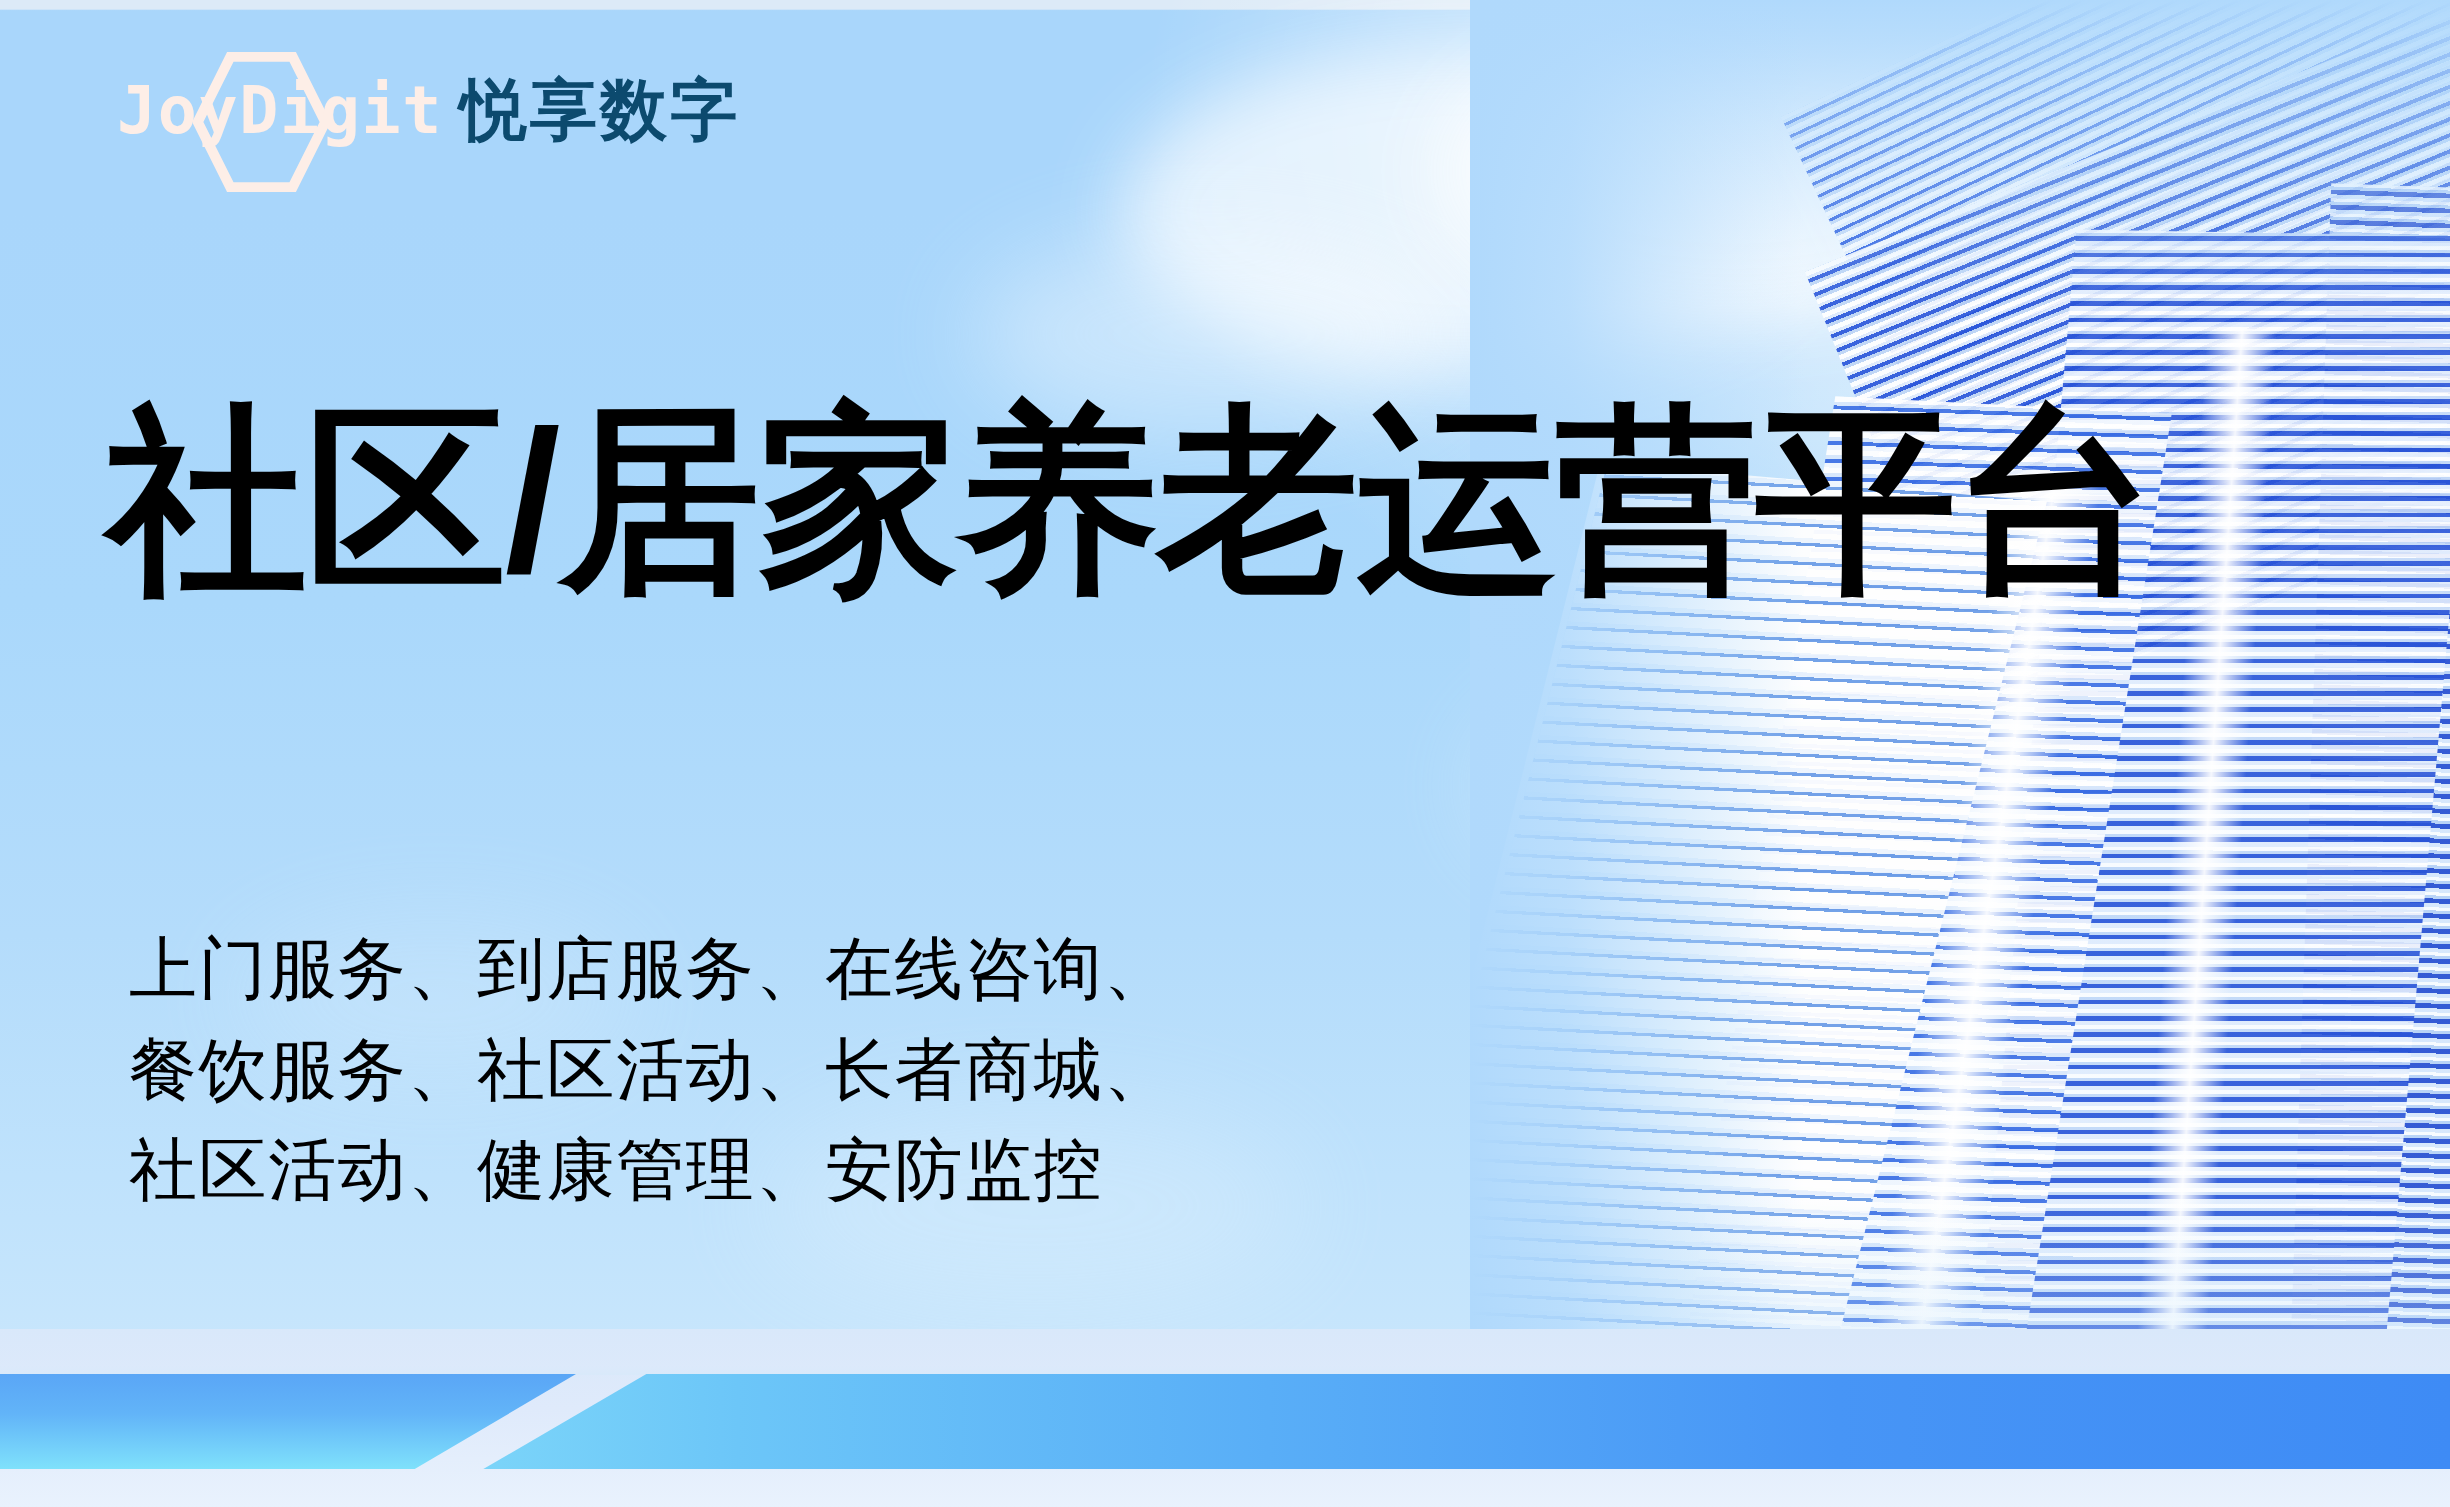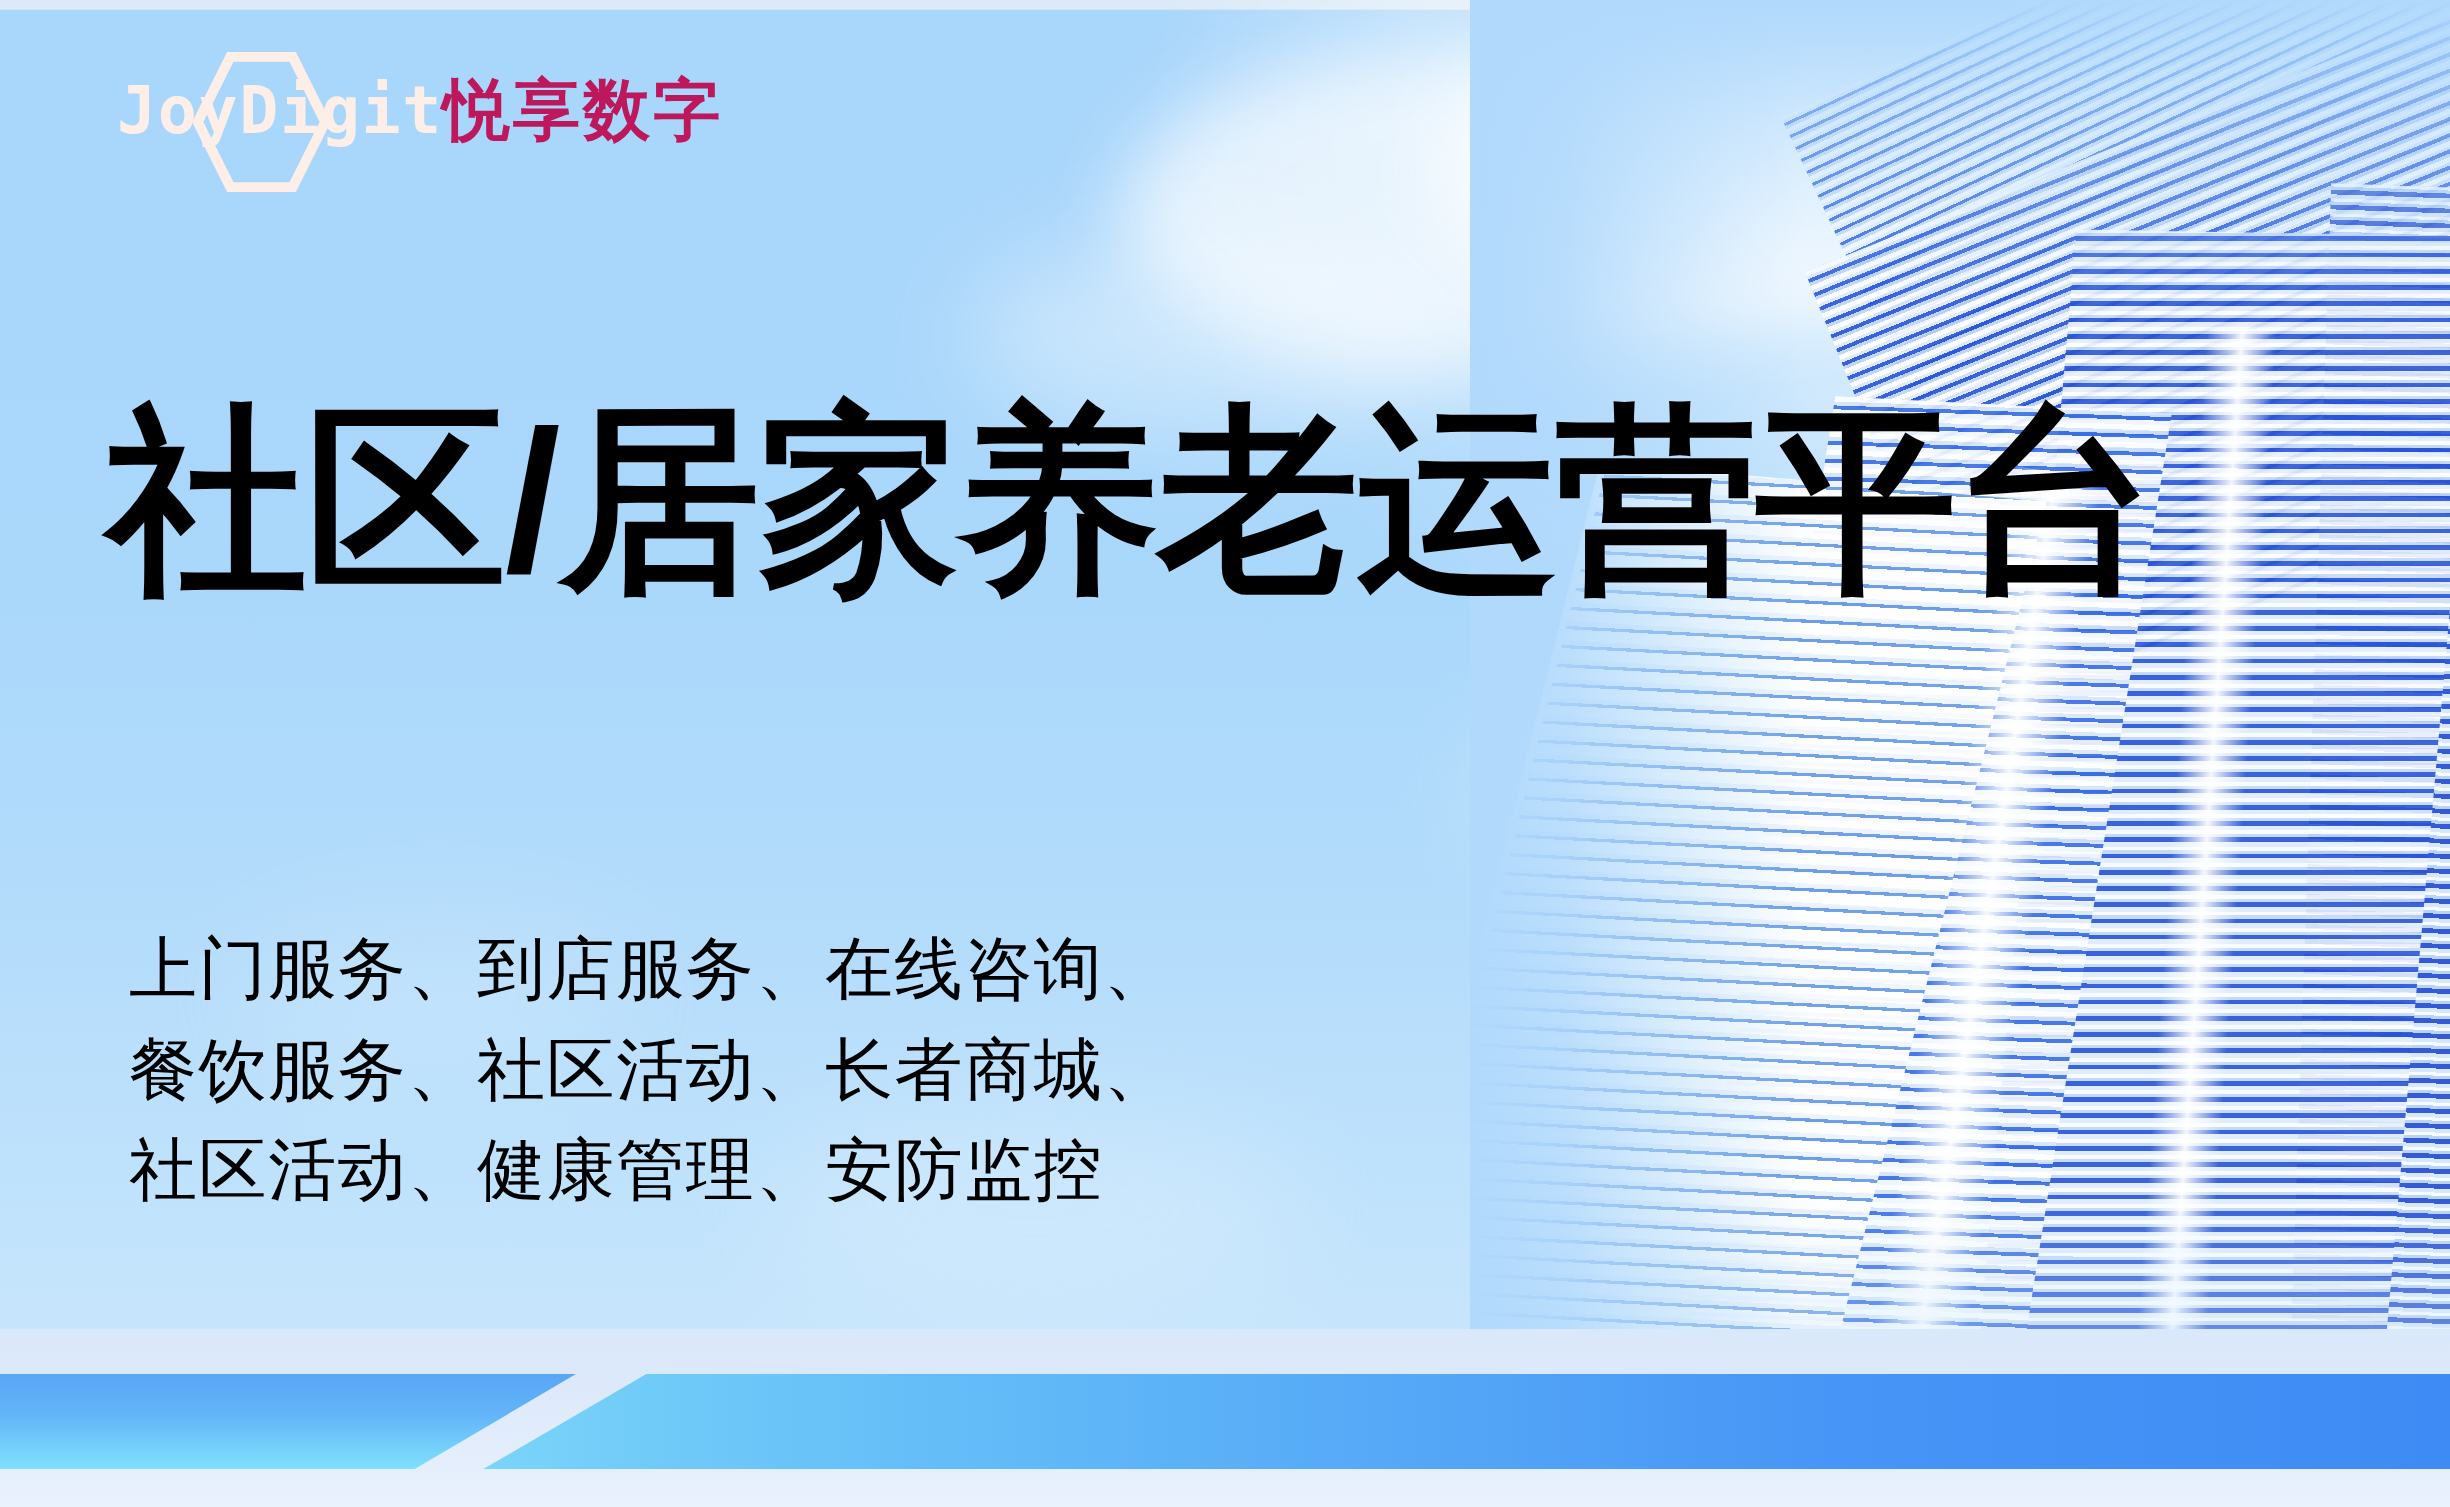--- a/index.html
+++ b/index.html
@@ -175,35 +175,36 @@
     width: 137px;
     height: 140px;
   }
   .logo-hex svg { display: block; width: 100%; height: 100%; }
   .logo-word {
     position: absolute;
     left: 0;
     top: 36px;
     display: flex;
     align-items: flex-end;
+    gap: 17px;
     white-space: nowrap;
   }
   .logo-latin {
     font-family: "DejaVu Sans Mono", "Liberation Mono", monospace;
     font-size: 65px;
     font-weight: 700;
     letter-spacing: 1.6px;
     color: #fdeee7;
     line-height: 1;
   }
   .logo-cn {
     font-size: 67px;
     font-weight: 700;
     letter-spacing: 3.1px;
-    color: #be185d;
+    color: #0c4a6e;
     line-height: 1;
   }
 
   
   .headline {
     position: absolute;
     left: 106px;
     top: 257px;
     font-size: 201px;
     font-weight: 700;

